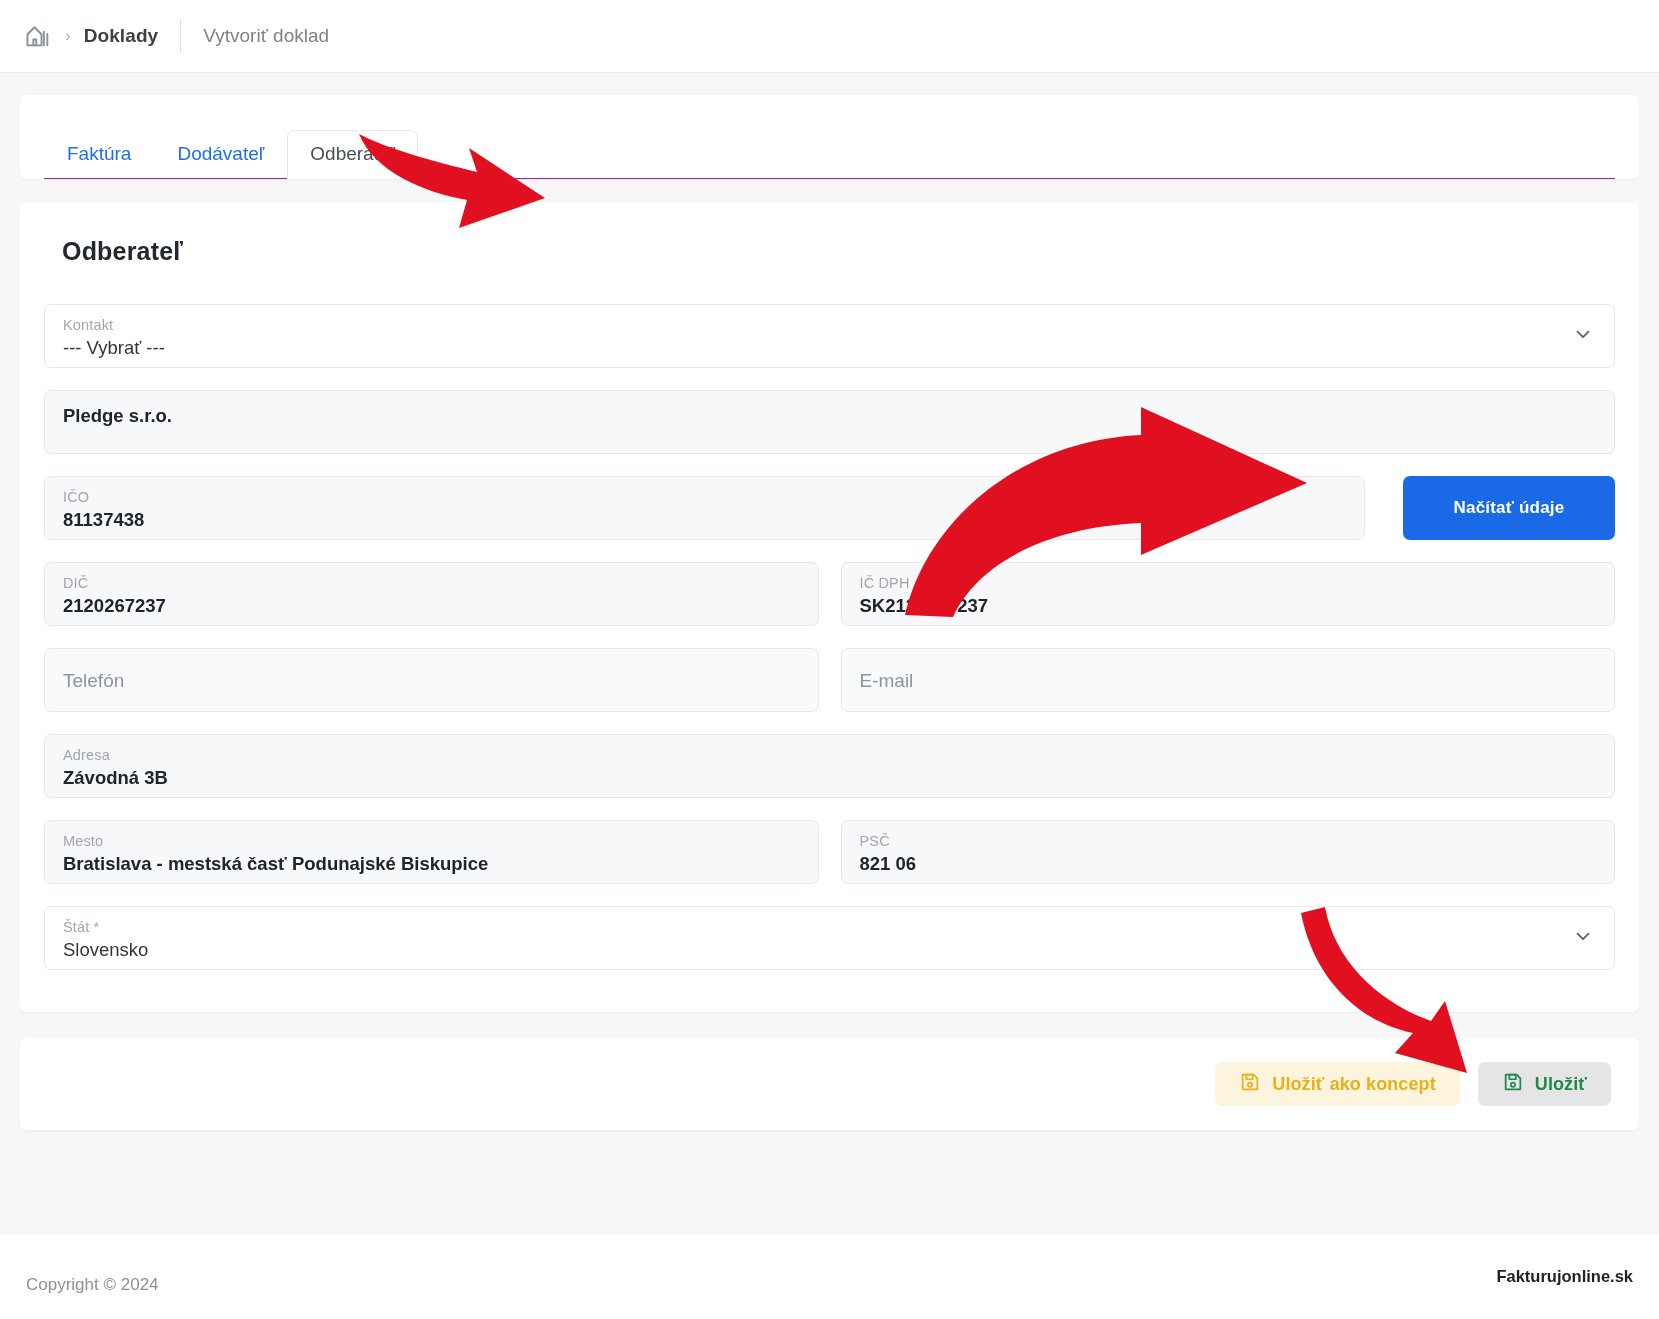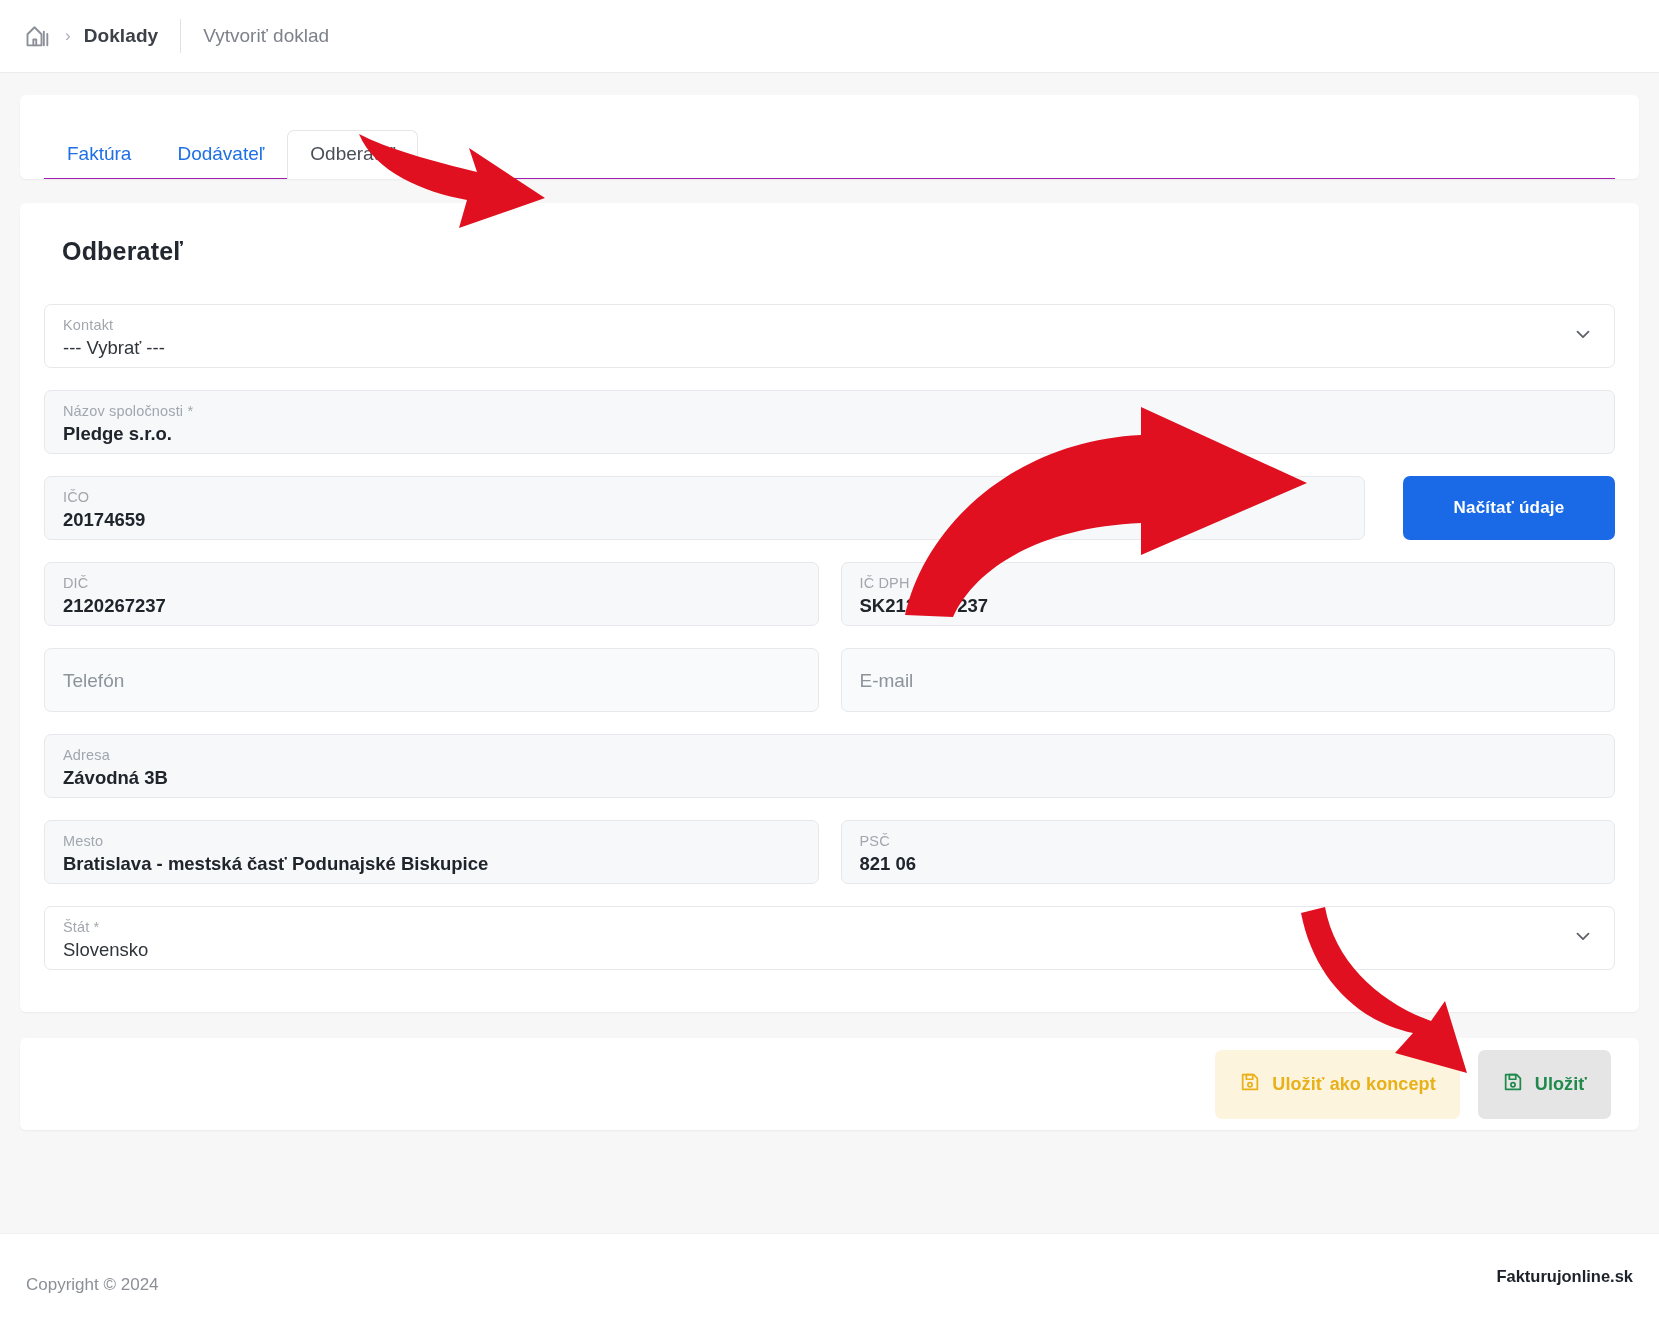--- a/index.html
+++ b/index.html
@@ -166,21 +166,21 @@
   }
   .btn-soft {
     display: inline-flex;
     align-items: center;
     gap: 11px;
     border: none;
     border-radius: 7px;
     font-size: 18px;
     font-weight: bold;
     padding: 0 24px;
-    height: 69px;
+    height: 44px;
     cursor: pointer;
     letter-spacing: .1px;
   }
   .btn-draft { background: #fdf4dd; color: #e8b019; }
   .btn-save  { background: #e5e5e5; color: #1f8a4c; }
 
   
   .footer {
     position: absolute;
     left: 0; right: 0; bottom: 0;
@@ -241,31 +241,30 @@
                 <path d="M6 9.5 12 15.5 18 9.5"></path>
               </svg>
           </span>
         </div>
       </div>
     </div>
 
     <div class="row">
       <div class="col">
         <div class="field">
-          <span class="field-label">Názov spoločnosti *</span>
           <span class="field-value">Pledge s.r.o.</span>
         </div>
       </div>
     </div>
 
     <div class="row">
       <div class="col col-inline">
         <div class="field" style="flex:1 1 auto;">
           <span class="field-label">IČO</span>
-          <span class="field-value">20174659</span>
+          <span class="field-value">81137438</span>
         </div>
         <button class="btn-load">Načítať údaje</button>
       </div>
     </div>
 
     <div class="row">
       <div class="col">
         <div class="field">
           <span class="field-label">DIČ</span>
           <span class="field-value">2120267237</span>

